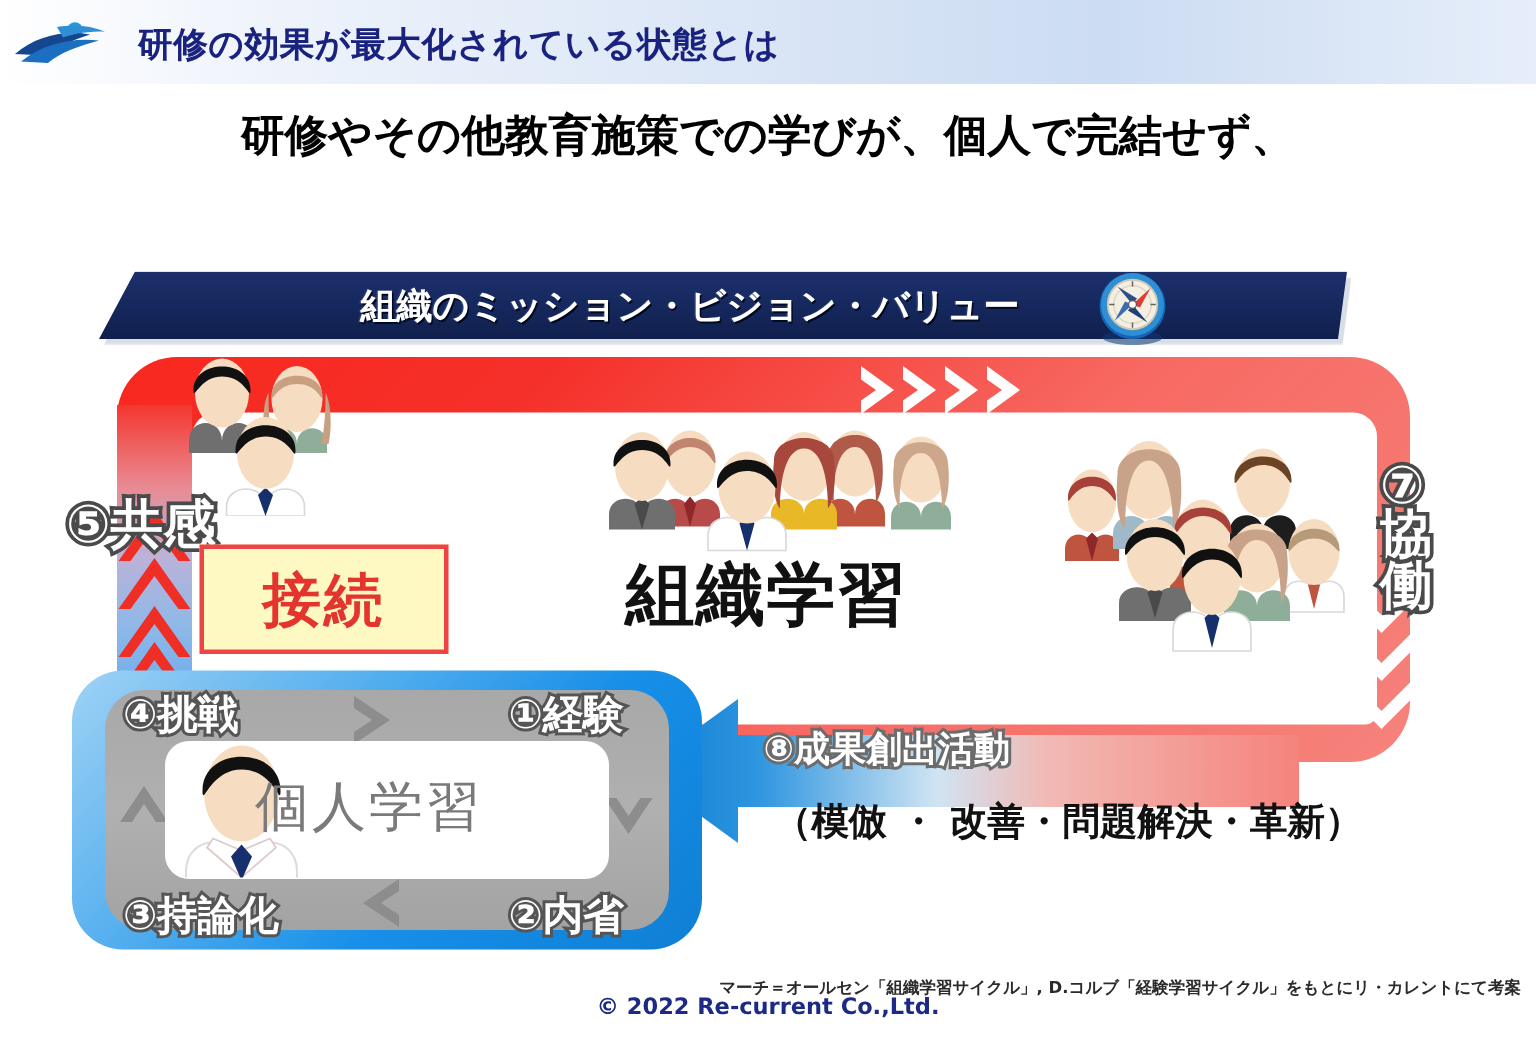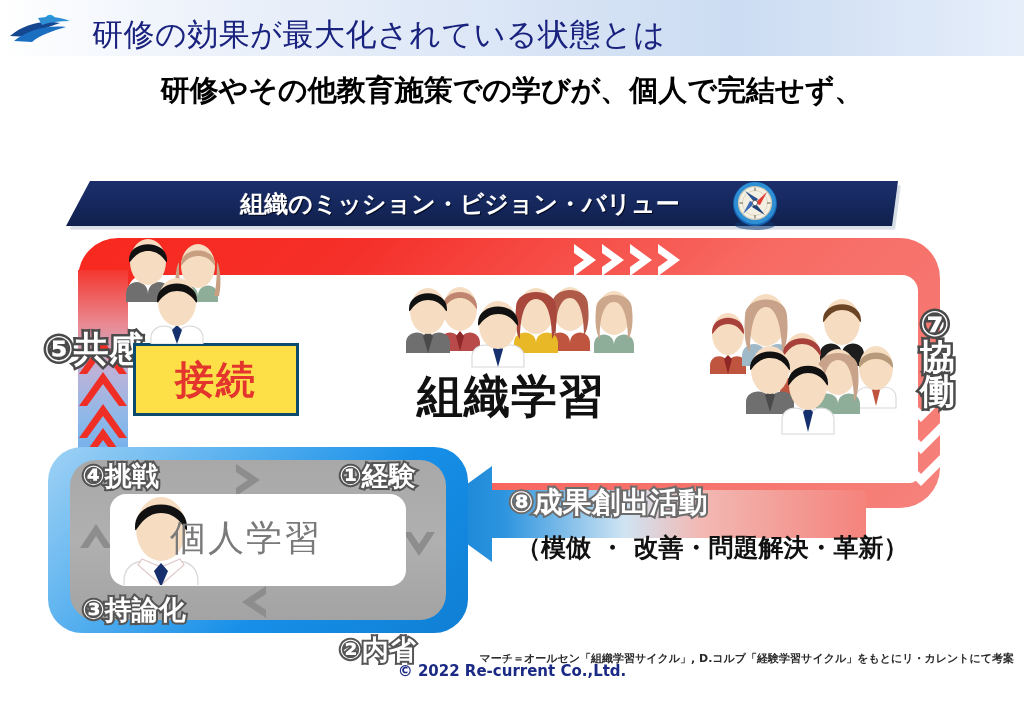--- a/index.html
+++ b/index.html
@@ -16,21 +16,21 @@
   
   .header{
     position:absolute;left:0;top:0;width:1024px;height:56px;
     background:linear-gradient(to right,#ffffff 0%,#eef3fb 18%,#dbe6f6 48%,#ccdcf2 72%,#e6eefa 100%);
   }
   .header-logo{
     position:absolute;left:8px;top:14px;width:74px;height:30px;
   }
   .header-title{
     position:absolute;left:92px;top:14px;
-    font-size:31px;font-weight:normal;color:#19227e;
+    font-size:23px;font-weight:bold;color:#19227e;
     letter-spacing:.5px;white-space:nowrap;
     font-family:"DejaVu Sans","Liberation Sans",sans-serif;
   }
 
   
   .lead{
     position:absolute;left:0;top:70px;width:1024px;
     text-align:center;color:#000;
     font-weight:bold;font-size:29px;line-height:1.42;
     font-family:"DejaVu Sans","Liberation Sans",sans-serif;
@@ -100,22 +100,22 @@
     -webkit-text-stroke:5px #4a4a4a;paint-order:stroke fill;
   }
   .lbl-kyodo{
     left:920px;top:308px;font-size:35px;width:36px;
     -webkit-text-stroke:5px #4a4a4a;paint-order:stroke fill;
     line-height:.95;white-space:normal;
   }
 
   
   .setsuzoku-box{
-    position:absolute;left:133px;top:343px;width:160px;height:67px;
-    border:3px solid #0c4a6e;background:#fde047;
+    position:absolute;left:133px;top:363px;width:160px;height:67px;
+    border:3px solid #ef4444;background:#fef9c3;
     display:flex;align-items:center;justify-content:center;
   }
   .setsuzoku-box span{
     color:#e3342d;font-weight:bold;font-size:39px;
     font-family:"DejaVu Sans","Liberation Sans",sans-serif;
     letter-spacing:2px;
   }
 
   
   .org-learning{
@@ -156,35 +156,35 @@
 
   .cyc-lbl{
     position:absolute;font-weight:bold;font-size:27px;color:#ffffff;
     font-family:"DejaVu Sans","Liberation Sans",sans-serif;
     -webkit-text-stroke:4px #555;paint-order:stroke fill;
     white-space:nowrap;
   }
   .cyc-challenge{left:82px;top:458px;}
   .cyc-experience{left:339px;top:458px;}
   .cyc-theory{left:82px;top:592px;}
-  .cyc-reflect{left:339px;top:592px;margin-top:40px;}
+  .cyc-reflect{left:339px;top:592px;}
 
   .gray-arrow{position:absolute;}
   .ga-top{left:232px;top:462px;width:40px;height:36px;}
   .ga-bottom{left:232px;top:584px;width:40px;height:36px;}
   .ga-left{left:77px;top:520px;width:38px;height:40px;}
   .ga-right{left:400px;top:520px;width:38px;height:40px;}
 
   
   .big-arrow{position:absolute;left:426px;top:466px;width:440px;height:96px;}
 
   
   .seika{
     position:absolute;left:509px;top:483px;
-    font-size:29px;font-weight:bold;color:#ffffff;
+    font-size:24px;font-weight:bold;color:#ffffff;
     font-family:"DejaVu Sans","Liberation Sans",sans-serif;
     -webkit-text-stroke:4px #6c6c6c;paint-order:stroke fill;
     white-space:nowrap;letter-spacing:0px;
   }
   .seika-sub{
     position:absolute;left:516px;top:531px;
     font-size:25px;font-weight:bold;color:#111;
     font-family:"DejaVu Sans","Liberation Sans",sans-serif;
     white-space:nowrap;
   }

